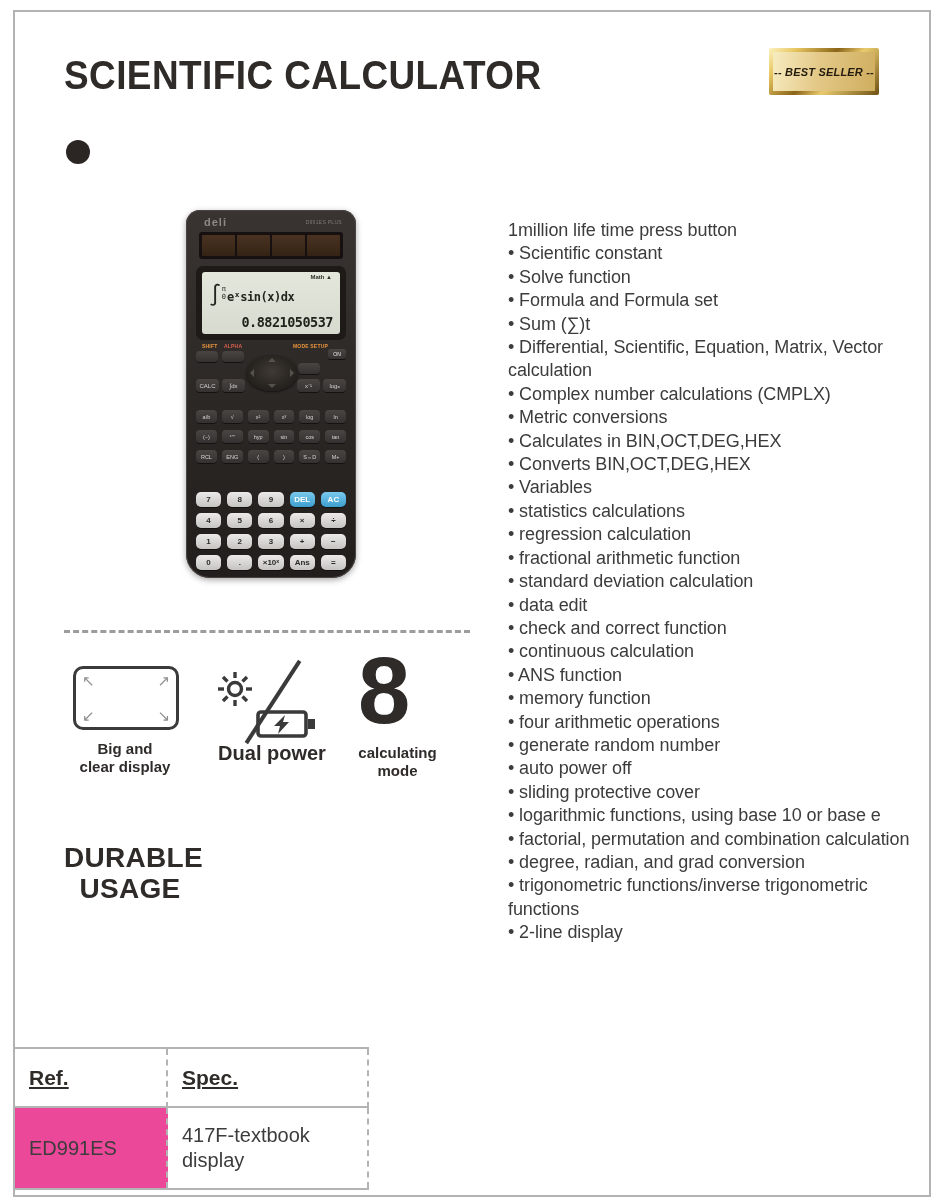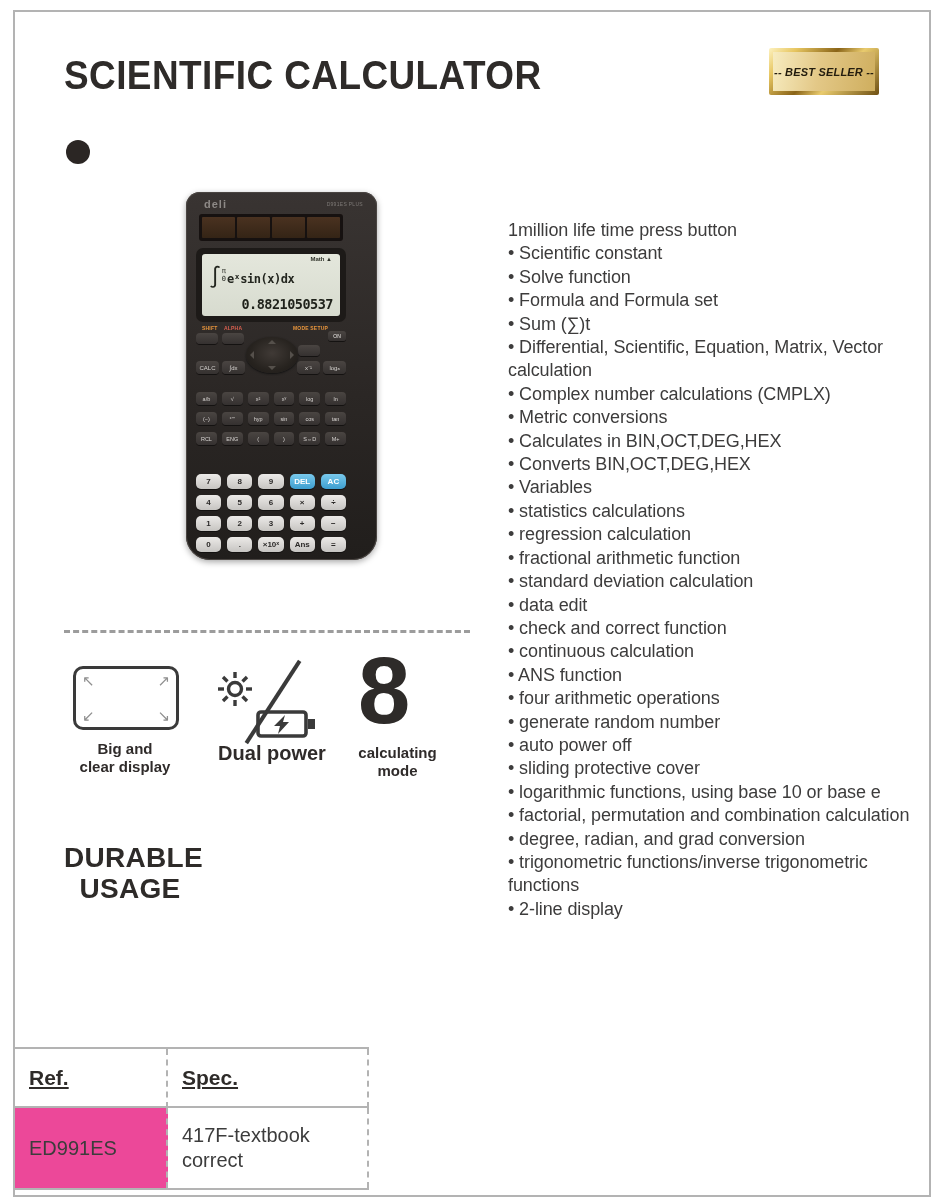--- a/index.html
+++ b/index.html
@@ -14,21 +14,21 @@
     letter-spacing:.5px; transform:scaleX(.9); transform-origin:left center; color:#2e2b29; white-space:nowrap; }
   .badge { position:absolute; left:769px; top:48px; width:110px; height:47px; padding:4px;
     background:linear-gradient(135deg,#fdf2c0 0%,#e7c661 18%,#8a6418 45%,#e9cb6e 62%,#6e4f12 100%);
     border-radius:2px; display:flex; }
   .badge-inner { flex:1; display:flex; align-items:center; justify-content:center;
     background:linear-gradient(100deg,#f7ecc0 0%,#e3c887 45%,#cfae5e 100%);
     font-style:italic; font-weight:bold; font-size:11px; color:#241d0e; white-space:nowrap; letter-spacing:.2px; }
   .dot { position:absolute; left:66px; top:140px; width:24px; height:24px; border-radius:50%; background:#2b2624; }
 
   
-  .calc { position:absolute; left:186px; top:192px; width:191px; height:368px;
+  .calc { position:absolute; left:186px; top:210px; width:170px; height:368px;
     background:linear-gradient(180deg,#393432 0%,#2b2725 55%,#211e1c 100%);
     border-radius:14px 14px 24px 24px; box-shadow:0 2px 6px rgba(0,0,0,.35), inset 0 0 0 1px #4a4542; }
   .calc-brand { position:absolute; left:18px; top:6px; font-size:11px; font-weight:bold; color:#8d8986; letter-spacing:1px; }
   .calc-model { position:absolute; right:14px; top:9px; font-size:5px; color:#7d7976; letter-spacing:.3px; }
   .solar { position:absolute; left:13px; top:22px; width:144px; height:27px; background:#161110;
     border-radius:3px; display:flex; gap:2px; padding:3px; }
   .solar i { flex:1; background:linear-gradient(180deg,#4a3220,#342416); border-radius:1px; }
   .lcd-bezel { position:absolute; left:10px; top:56px; width:150px; height:74px; background:#1d1a18; border-radius:7px; padding:6px; }
   .lcd { position:relative; width:100%; height:100%; background:linear-gradient(180deg,#e4e7dc,#d7dbcf); border-radius:3px; padding:3px 6px; }
   .lcd-status { position:absolute; right:8px; top:2px; font-size:6px; font-weight:bold; color:#2f3229; }
@@ -222,20 +222,21 @@
       <li>• Converts BIN,OCT,DEG,HEX</li>
       <li>• Variables</li>
       <li>• statistics calculations</li>
       <li>• regression calculation</li>
       <li>• fractional arithmetic function</li>
       <li>• standard deviation calculation</li>
       <li>• data edit</li>
       <li>• check and correct function</li>
       <li>• continuous calculation</li>
       <li>• ANS function</li>
+      <li>• memory function</li>
       <li>• four arithmetic operations</li>
       <li>• generate random number</li>
       <li>• auto power off</li>
       <li>• sliding protective cover</li>
       <li>• logarithmic functions, using base 10 or base e</li>
       <li>• factorial, permutation and combination calculation</li>
       <li>• degree, radian, and grad conversion</li>
       <li>• trigonometric functions/inverse trigonometric functions</li>
       <li>• 2-line display</li>
     </ul>
@@ -284,15 +285,15 @@
 
   <div class="durable">
     <div>DURABLE</div>
     <div>USAGE</div>
   </div>
 
   <div class="spec-table">
     <div class="cell hdr">Ref.</div>
     <div class="cell hdr">Spec.</div>
     <div class="cell val ref-val">ED991ES</div>
-    <div class="cell val">417F-textbook correct</div>
+    <div class="cell val">417F-textbook display</div>
   </div>
 </div>
 
 </body></html>

